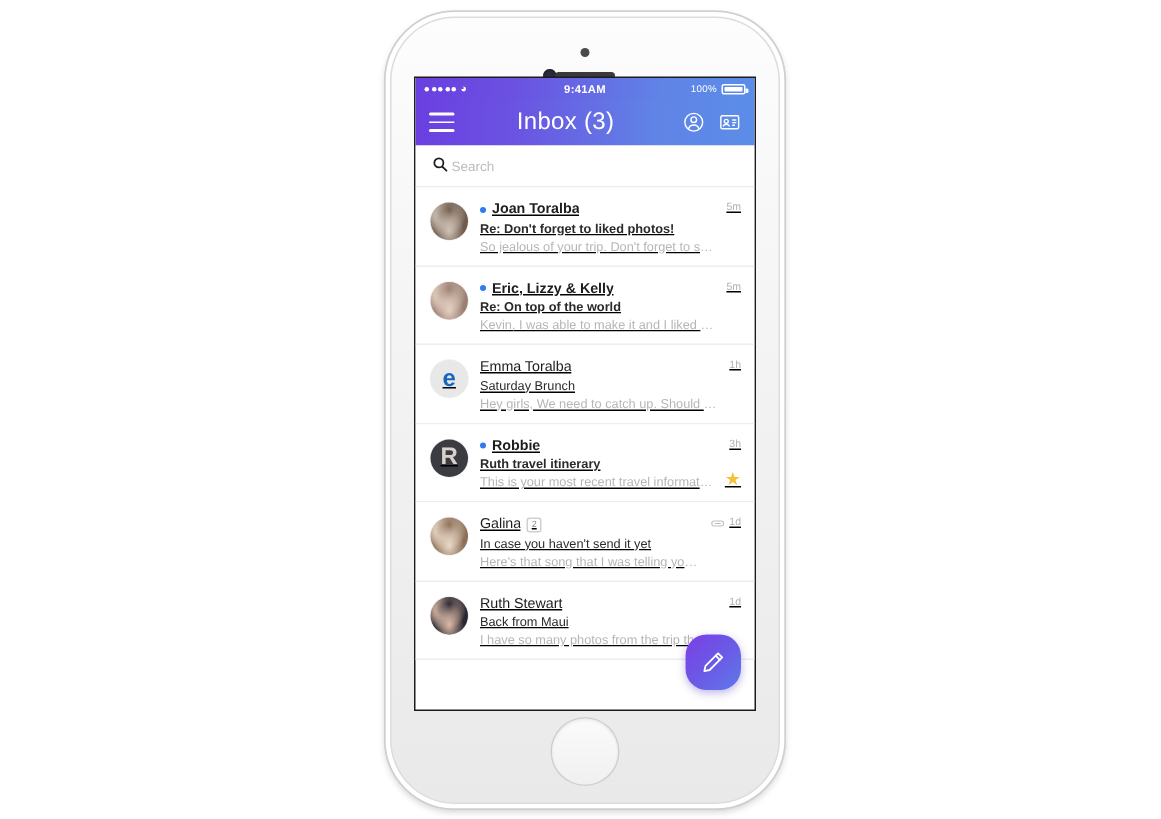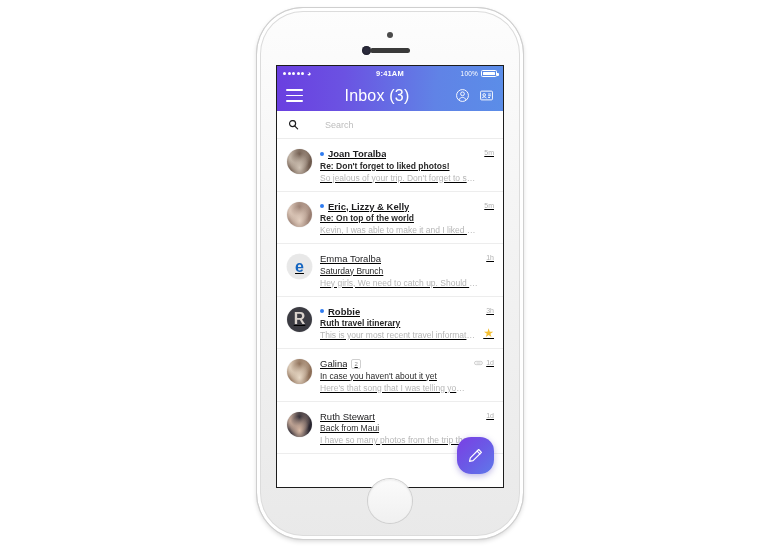--- a/index.html
+++ b/index.html
@@ -41,21 +41,21 @@
   }
   #home-button{
     position:absolute;left:50%;bottom:16px;transform:translateX(-50%);
     width:44px;height:44px;border-radius:50%;
     background:linear-gradient(180deg,#fbfbfb,#f0f0f0);
     box-shadow:0 0 0 1px #cfcfcf, inset 0 1px 2px rgba(0,0,0,.07);
   }
 
   
   #screen{
-    position:absolute;left:20px;top:58px;width:226px;height:421px;
+    position:absolute;left:20px;top:44px;width:226px;height:421px;
     background:#ffffff;overflow:hidden;
     box-shadow:0 0 0 1px #1c1c1c;
   }
 
   
   #status-bar{
     height:14px;display:flex;align-items:center;
     background:linear-gradient(90deg,#6a3fe0 0%,#6b52e2 30%,#6083e6 72%,#5b8de8 100%);
     color:#fff;font-size:7px;padding:0 6px;letter-spacing:.2px;
   }
@@ -83,21 +83,21 @@
   #hamburger span{display:block;height:1.7px;background:#fff;border-radius:1px;}
   #nav-title{
     flex:1;text-align:center;font-size:16px;color:#ffffff;
     letter-spacing:.2px;margin-left:-4px;
   }
   .nav-icons{display:flex;align-items:center;gap:9px;}
   .nav-ico{width:15px;height:15px;display:block;}
 
   
   #search-bar{
-    height:27px;display:flex;align-items:center;gap:24px;padding:0 11px;
+    height:27px;display:flex;align-items:center;gap:0;padding:0 11px;
     background:#fff;border-bottom:1px solid #ececec;
   }
   #search-input{
     border:none;outline:none;font-size:9px;color:#3c3c3c;
     font-family:"Liberation Sans",sans-serif;background:transparent;width:100%;
   }
   #search-input::placeholder{color:#bdbdbd;}
 
   
   #mail-list{position:relative;}
@@ -289,21 +289,21 @@
         </div>
         <div class="mail-row">
           <div class="avatar" style="background: radial-gradient(circle at 38% 32%, rgb(232, 217, 198) 0%, rgb(232, 217, 198) 26%, rgb(141, 111, 88) 62%, rgb(141, 111, 88) 100%);">
             <span class="ph" style="background: radial-gradient(at 50% 74%, rgb(232, 217, 198) 0%, transparent 55%), radial-gradient(at 50% 22%, rgb(141, 111, 88) 0%, transparent 60%);"></span>
           </div>
           <div class="row-body">
             <div class="row-top">
               <span class="sender">Galina</span>
               <span class="count-badge">2</span>
             </div>
-            <div class="subject">In case you haven't about it yet</div>
+            <div class="subject">In case you haven't send it yet</div>
             <div class="preview">Here's that song that I was telling you about...</div>
           </div>
           <div class="row-right">
             <div class="meta-top">
               <span>
                 <svg class="attach-ico" viewBox="0 0 24 14" fill="none" stroke="#c0c0c0" stroke-width="2">
                   <rect x="1.4" y="2.6" width="21" height="8.8" rx="4.4"></rect>
                   <path d="M6.5 7h11"></path>
                 </svg>
               </span>

